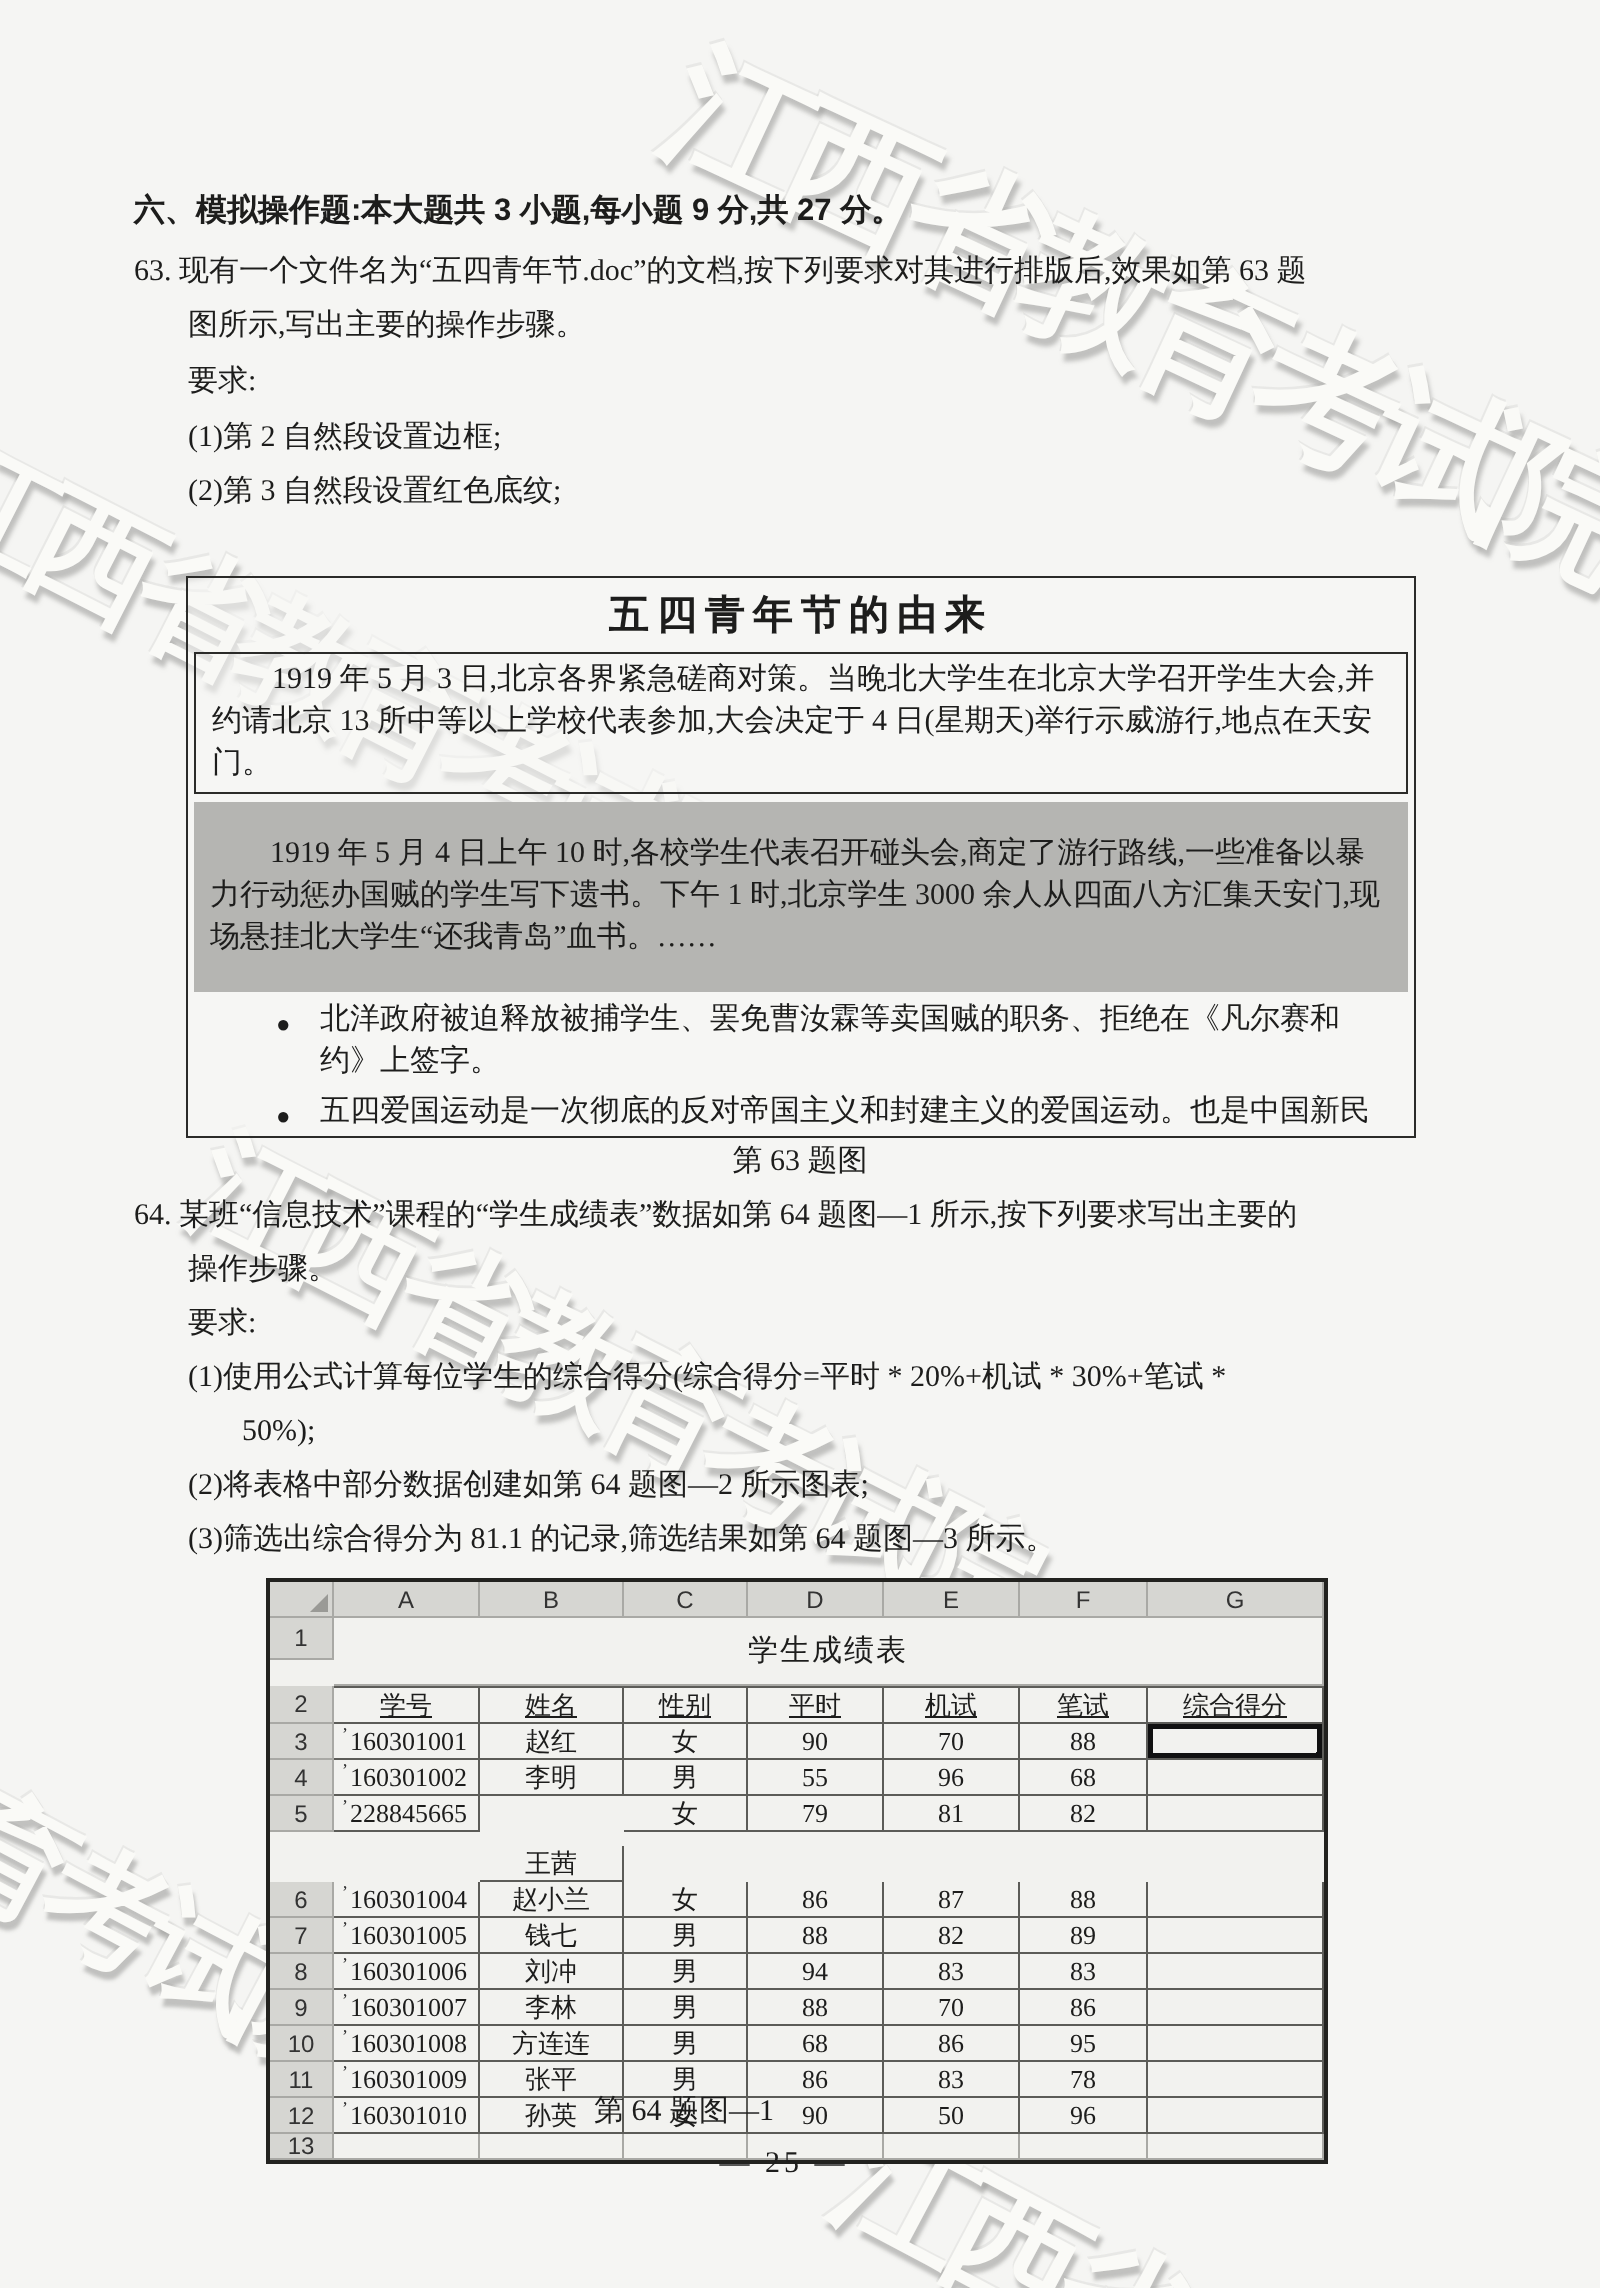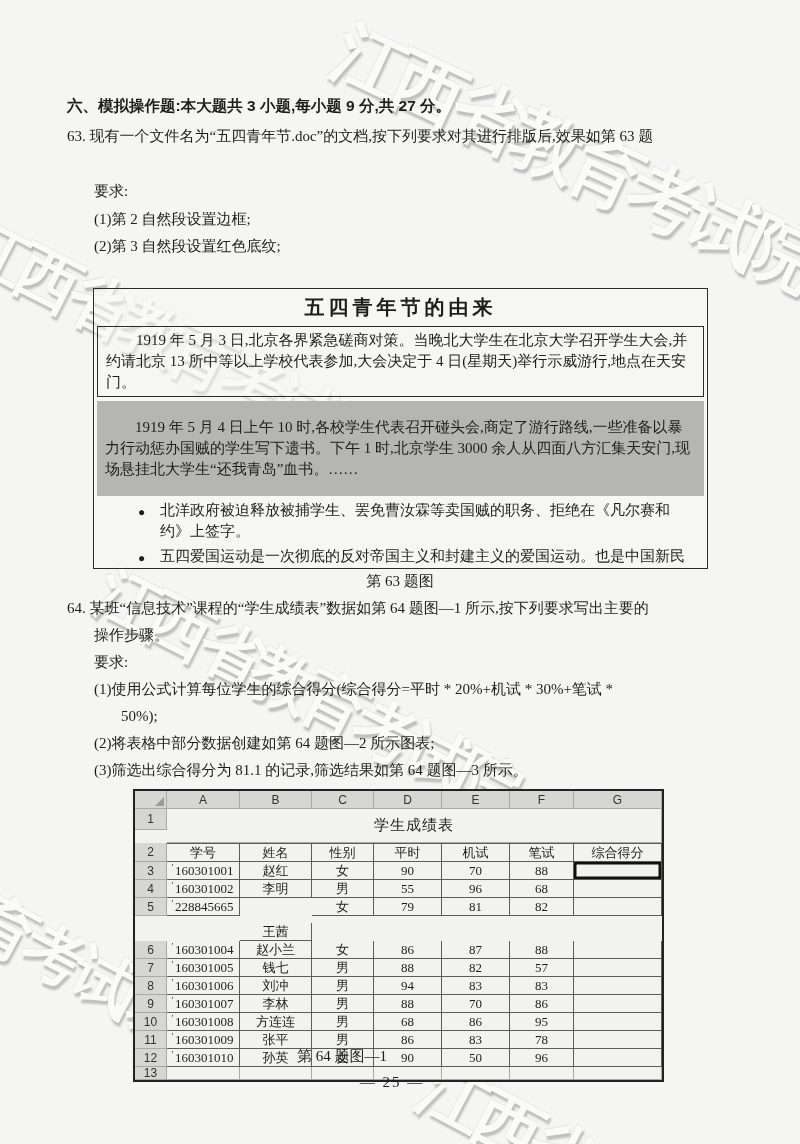--- a/index.html
+++ b/index.html
@@ -75,21 +75,21 @@
     display:flex;align-items:center;justify-content:center;
     white-space:nowrap;
   }
   .hdr{background:#d6d6d2;color:#333;font-family:"Liberation Sans",sans-serif;font-size:12px;}
   .corner{position:relative;background:#d6d6d2;}
   .corner:after{
     content:"";position:absolute;right:2px;bottom:2px;
     border-left:9px solid transparent;border-bottom:9px solid #9a9a96;
   }
   .dataedge{border-right:1px solid #5c5c58;border-bottom:1px solid #5c5c58;}
-  .toprule{border-top:1px solid #5c5c58;}
+  .toprule{border-top:1px solid #5c5c58;text-decoration:underline;}
   .idcell{justify-content:flex-start;padding-left:4px;}
   .tick{font-size:9px;margin-right:1px;align-self:flex-start;line-height:10px;color:#333;}
   .titlecell{font-size:15px;letter-spacing:1px;}
   .active{box-shadow:inset 0 0 0 2.5px #111;position:relative;}
   .active:after{
     content:"";position:absolute;right:-1px;bottom:-1px;width:4px;height:4px;background:#111;
   }
   .cap64{left:0;top:1046px;width:684px;text-align:center;}
   .pagenum{left:0;top:1072px;width:784px;text-align:center;letter-spacing:2px;}
 </style>
@@ -100,20 +100,21 @@
 <div class="wm wm2">江西省教育考试院</div>
 <div class="wm wm3">江西省教育考试院</div>
 <div class="wm wm4">江西省教育考试院</div>
 <div class="wm wm5">江西省教育考试院</div>
 
 <div class="content">
 
   <div class="line sec-header">六、模拟操作题:本大题共 3 小题,每小题 9 分,共 27 分。</div>
 
   <div class="line q63-l1"><span>63.</span> <span>现有一个文件名为“五四青年节.doc”的文档,按下列要求对其进行排版后,效果如第 63 题</span></div>
+  <div class="line q63-l2">图所示,写出主要的操作步骤。</div>
   <div class="line q63-req">要求:</div>
   <div class="line q63-r1">(1)第 2 自然段设置边框;</div>
   <div class="line q63-r2">(2)第 3 自然段设置红色底纹;</div>
 
   <div class="fig63">
     <div class="ftitle">五四青年节的由来</div>
     <div class="fp2">1919 年 5 月 3 日,北京各界紧急磋商对策。当晚北大学生在北京大学召开学生大会,并约请北京 13 所中等以上学校代表参加,大会决定于 4 日(星期天)举行示威游行,地点在天安门。</div>
     <div class="fp3">1919 年 5 月 4 日上午 10 时,各校学生代表召开碰头会,商定了游行路线,一些准备以暴力行动惩办国贼的学生写下遗书。下午 1 时,北京学生 3000 余人从四面八方汇集天安门,现场悬挂北大学生“还我青岛”血书。……</div>
     <div class="fbullet">
       <span class="dot">●</span>
@@ -214,21 +215,21 @@
       <div class="srow">
         <div class="scell hdr" style="width: 32px; height: 18px;">7</div>
         <div class="scell dataedge idcell" style="width: 73px; height: 18px;">
           <span class="tick">’</span>
           <span>160301005</span>
         </div>
         <div class="scell dataedge" style="width: 72px; height: 18px;">钱七</div>
         <div class="scell dataedge" style="width: 62px; height: 18px;">男</div>
         <div class="scell dataedge" style="width: 68px; height: 18px;">88</div>
         <div class="scell dataedge" style="width: 68px; height: 18px;">82</div>
-        <div class="scell dataedge" style="width: 64px; height: 18px;">57</div>
+        <div class="scell dataedge" style="width: 64px; height: 18px;">89</div>
         <div class="scell dataedge" style="width: 88px; height: 18px;"></div>
       </div>
       <div class="srow">
         <div class="scell hdr" style="width: 32px; height: 18px;">8</div>
         <div class="scell dataedge idcell" style="width: 73px; height: 18px;">
           <span class="tick">’</span>
           <span>160301006</span>
         </div>
         <div class="scell dataedge" style="width: 72px; height: 18px;">刘冲</div>
         <div class="scell dataedge" style="width: 62px; height: 18px;">男</div>

